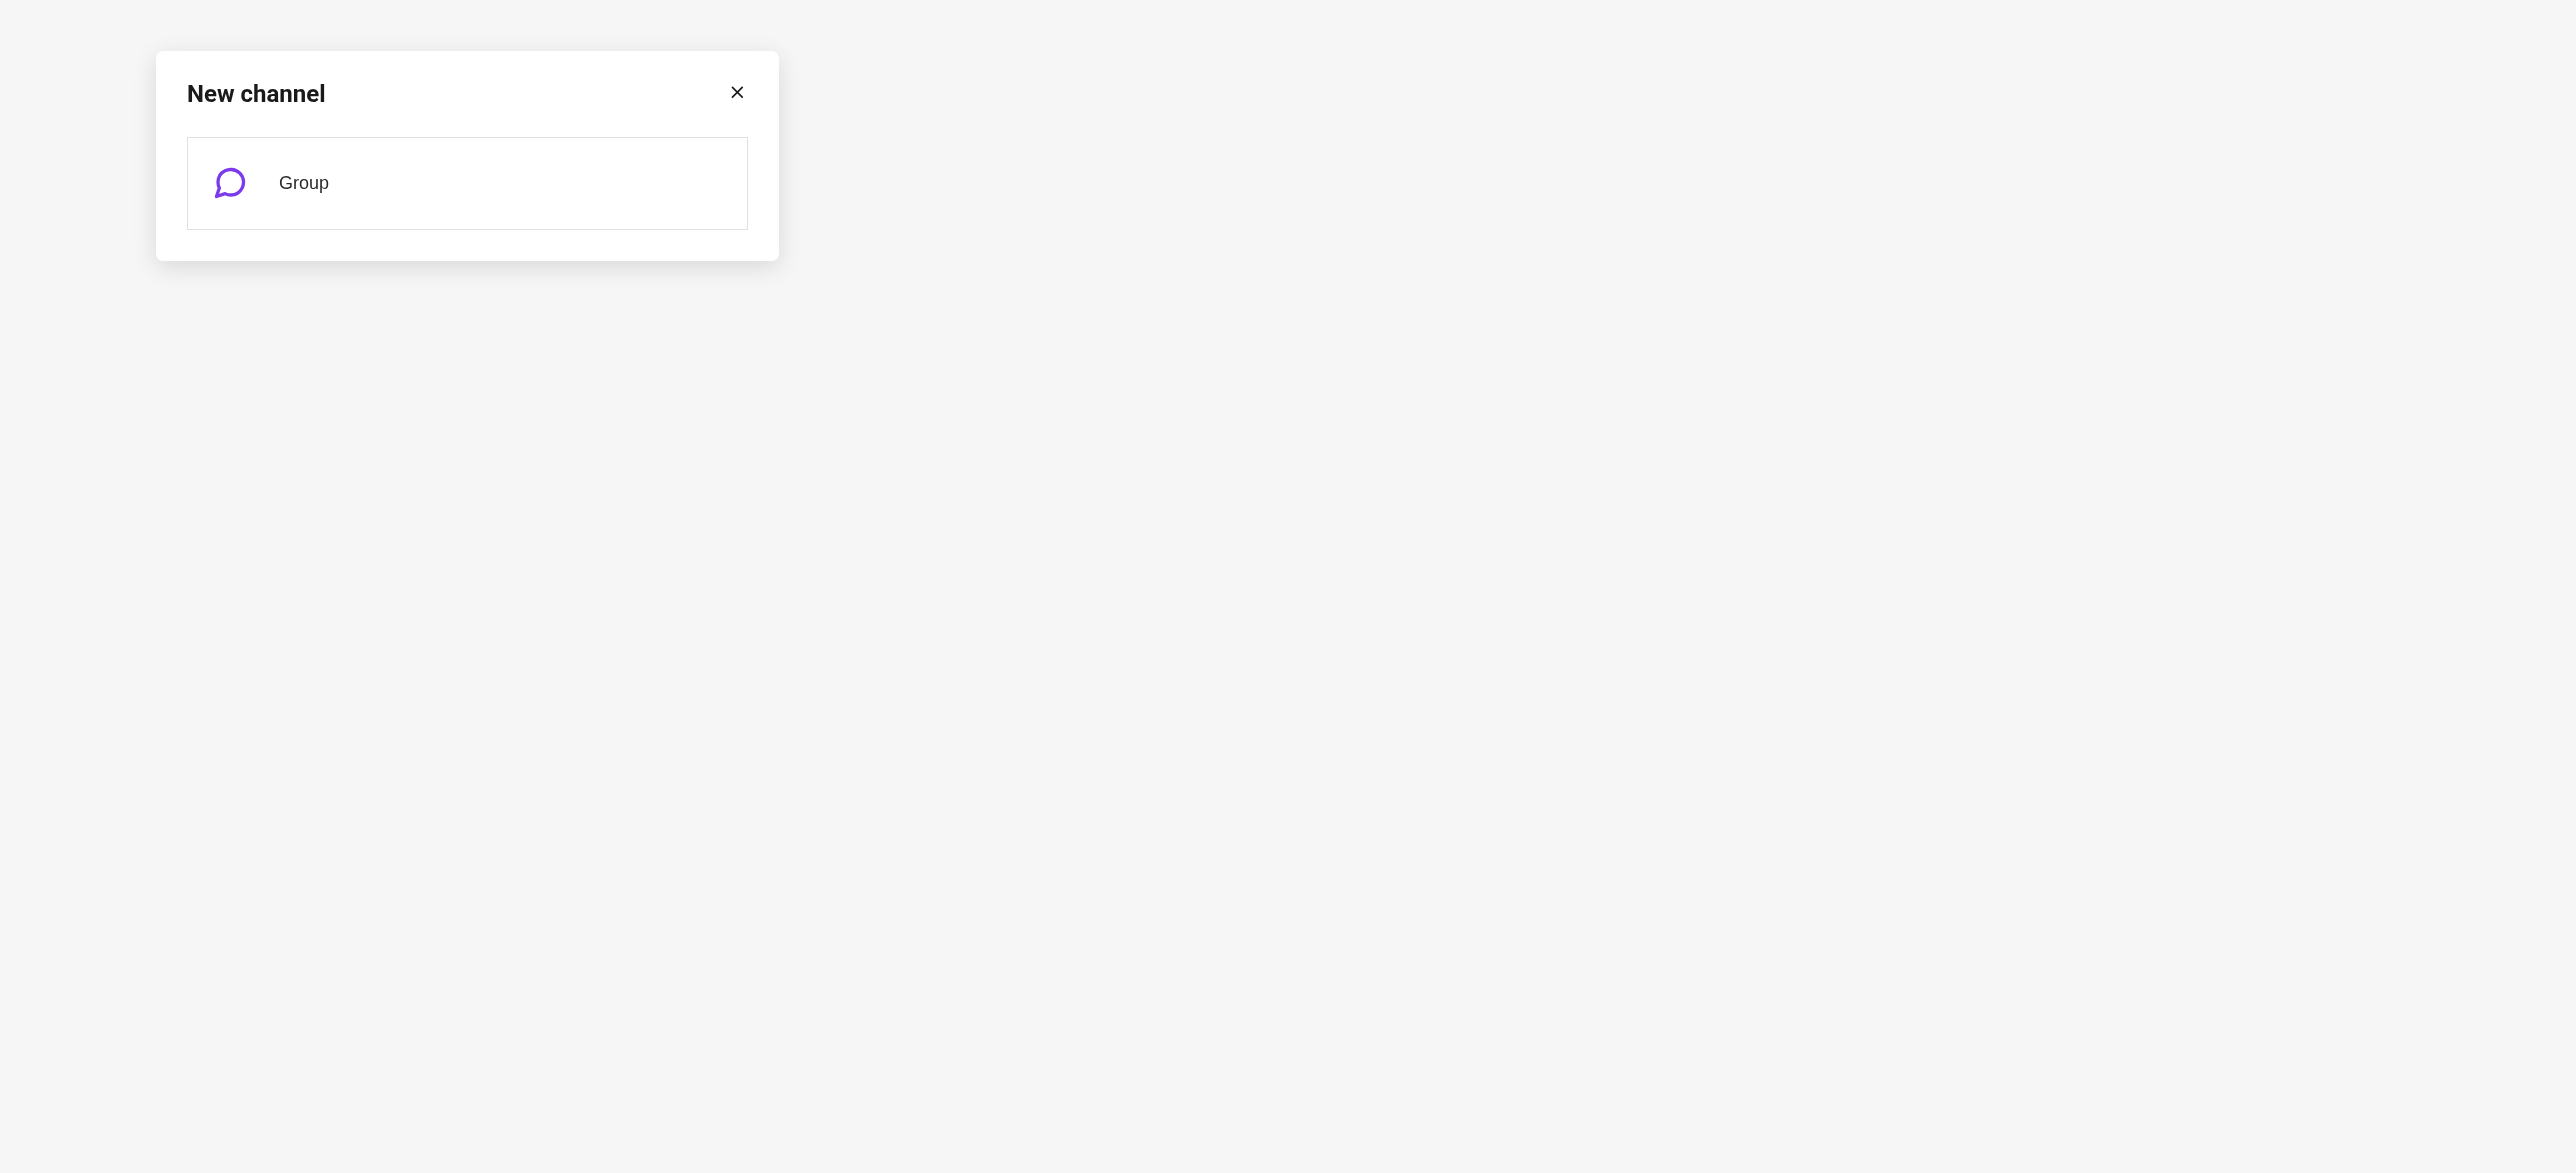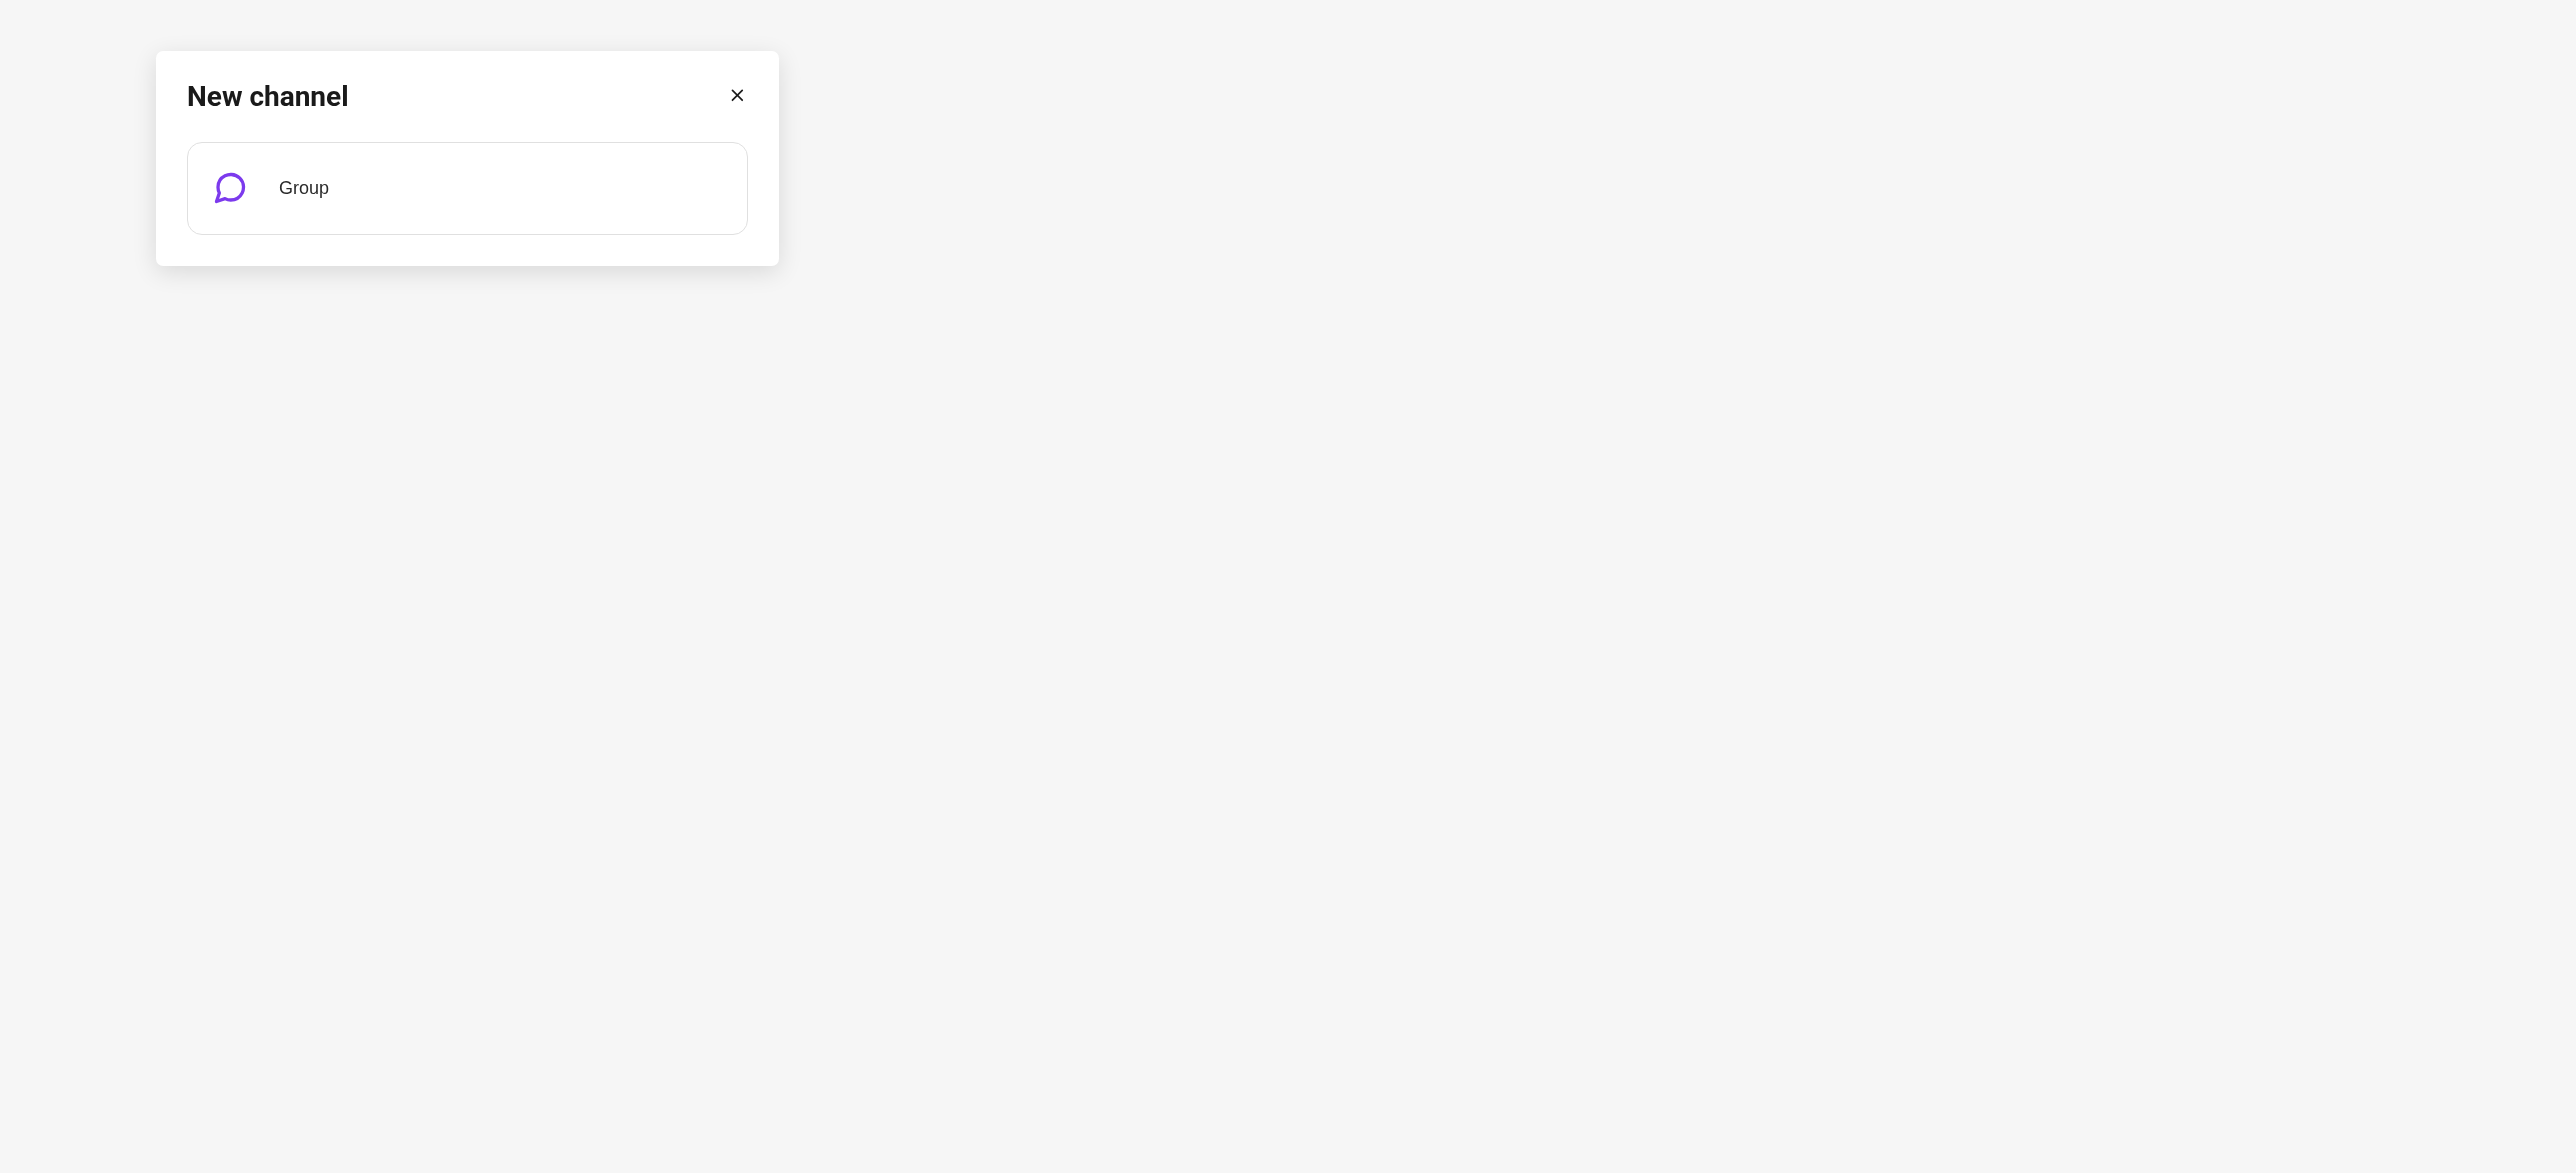--- a/index.html
+++ b/index.html
@@ -28,21 +28,21 @@
     }
     
     .modal-header {
       display: flex;
       justify-content: space-between;
       align-items: center;
       margin-bottom: 29px;
     }
     
     .modal-title {
-      font-size: 28px;
+      font-size: 24px;
       font-weight: 700;
       color: #1a1a1a;
     }
     
     .close-button {
       background: none;
       border: none;
       cursor: pointer;
       padding: 2.4px;
       display: flex;
@@ -61,21 +61,21 @@
       flex-direction: column;
       gap: 12px;
     }
     
     .option-item {
       display: flex;
       align-items: center;
       gap: 31px;
       padding: 27.4px 24px;
       border: 0.6px solid #e0e0e0;
-      border-radius: 15px;
+      border-radius: 0;
       cursor: pointer;
       background: #ffffff;
       text-align: left;
       width: 100%;
     }
     
     .option-icon {
       width: 36px;
       height: 36px;
       display: flex;

